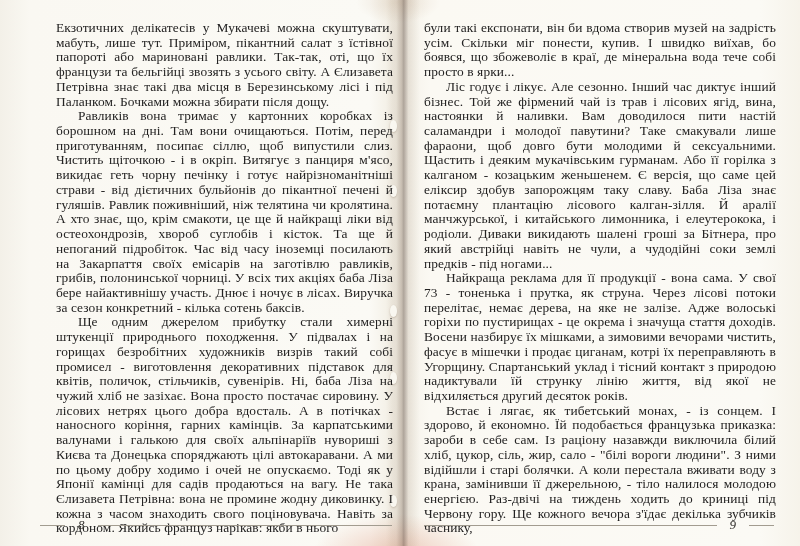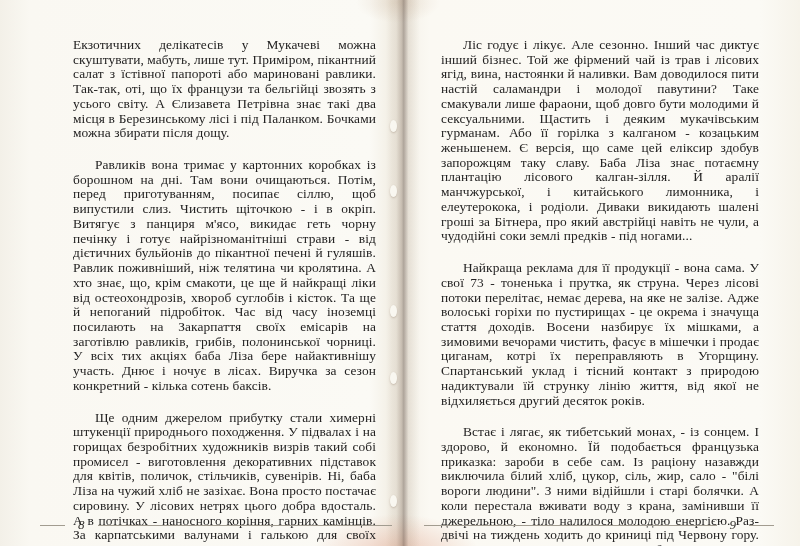--- a/index.html
+++ b/index.html
@@ -36,21 +36,21 @@
     box-shadow: 0 1px 2px rgba(90,60,40,0.25);
   }
   .text-block {
     position: absolute;
     top: 21px;
     text-align: justify;
     font-size: 13.4px;
     line-height: 14.72px;
     letter-spacing: 0.1px;
   }
-  .text-block p { margin: 17px; }
+  .text-block p { margin: 0; }
   .text-block p.indent { text-indent: 22px; }
   .left-block  { left: 56px;  width: 337px; }
   .right-block { left: 424px; width: 352px; }
 
   .footer {
     position: absolute;
     top: 518px;
     display: flex;
     align-items: center;
     height: 14px;
@@ -85,20 +85,21 @@
     <p class="indent">Равликів вона тримає у картонних коробках із борошном на дні. Там вони очищаються. Потім, перед приготуванням, посипає сіллю, щоб випустили слиз. Чистить щіточкою - і в окріп. Витягує з панциря м'ясо, викидає геть чорну печінку і готує найрізноманітніші страви - від дієтичних бульйонів до пікантної печені й гуляшів. Равлик поживніший, ніж телятина чи кролятина. А хто знає, що, крім смакоти, це ще й найкращі ліки від остеохондрозів, хвороб суглобів і кісток. Та ще й непоганий підробіток. Час від часу іноземці посилають на Закарпаття своїх емісарів на заготівлю равликів, грибів, полонинської чорниці. У всіх тих акціях баба Ліза бере найактивнішу участь. Днює і ночує в лісах. Виручка за сезон конкретний - кілька сотень баксів.</p>
     <p class="indent">Ще одним джерелом прибутку стали химерні штукенції природнього походження. У підвалах і на горищах безробітних художників визрів такий собі промисел - виготовлення декоративних підставок для квітів, поличок, стільчиків, сувенірів. Ні, баба Ліза на чужий хліб не зазіхає. Вона просто постачає сировину. У лісових нетрях цього добра вдосталь. А в потічках - наносного коріння, гарних камінців. За карпатськими валунами і галькою для своїх альпінаріїв нувориші з Києва та Донецька споряджають цілі автокаравани. А ми по цьому добру ходимо і очей не опускаємо. Тоді як у Японії камінці для садів продаються на вагу. Не така Єлизавета Петрівна: вона не промине жодну диковинку. І кожна з часом знаходить свого поціновувача. Навіть за кордоном. Якийсь француз нарікав: якби в нього</p>
   </div>
   <div class="footer footer-left">
     <div class="rule rule-short"></div>
     <div class="page-num">8</div>
     <div class="rule rule-long"></div>
   </div>
 
   <div class="text-block right-block">
+    <p>були такі експонати, він би вдома створив музей на задрість усім. Скільки міг понести, купив. І швидко виїхав, бо боявся, що збожеволіє в краї, де мінеральна вода тече собі просто в ярки...</p>
     <p class="indent">Ліс годує і лікує. Але сезонно. Інший час диктує інший бізнес. Той же фірмений чай із трав і лісових ягід, вина, настоянки й наливки. Вам доводилося пити настій саламандри і молодої павутини? Таке смакували лише фараони, щоб довго бути молодими й сексуальними. Щастить і деяким мукачівським гурманам. Або її горілка з калганом - козацьким женьшенем. Є версія, що саме цей еліксир здобув запорожцям таку славу. Баба Ліза знає потаємну плантацію лісового калган-зілля. Й аралії манчжурської, і китайського лимонника, і елеутерокока, і родіоли. Диваки викидають шалені гроші за Бітнера, про який австрійці навіть не чули, а чудодійні соки землі предків - під ногами...</p>
     <p class="indent">Найкраща реклама для її продукції - вона сама. У свої 73 - тоненька і прутка, як струна. Через лісові потоки перелітає, немає дерева, на яке не залізе. Адже волоські горіхи по пустирищах - це окрема і значуща стаття доходів. Восени назбирує їх мішками, а зимовими вечорами чистить, фасує в мішечки і продає циганам, котрі їх переправляють в Угорщину. Спартанський уклад і тісний контакт з природою надиктували їй струнку лінію життя, від якої не відхиляється другий десяток років.</p>
     <p class="indent">Встає і лягає, як тибетський монах, - із сонцем. І здорово, й економно. Їй подобається французька приказка: зароби в себе сам. Із раціону назавжди виключила білий хліб, цукор, сіль, жир, сало - "білі вороги людини". З ними відійшли і старі болячки. А коли перестала вживати воду з крана, замінивши її джерельною, - тіло налилося молодою енергією. Раз-двічі на тиждень ходить до криниці під Червону гору. Ще кожного вечора з'їдає декілька зубчиків часнику,</p>
   </div>
   <div class="footer footer-right">
     <div class="rule rule-long"></div>
     <div class="page-num">9</div>
     <div class="rule rule-short"></div>
   </div>
 

